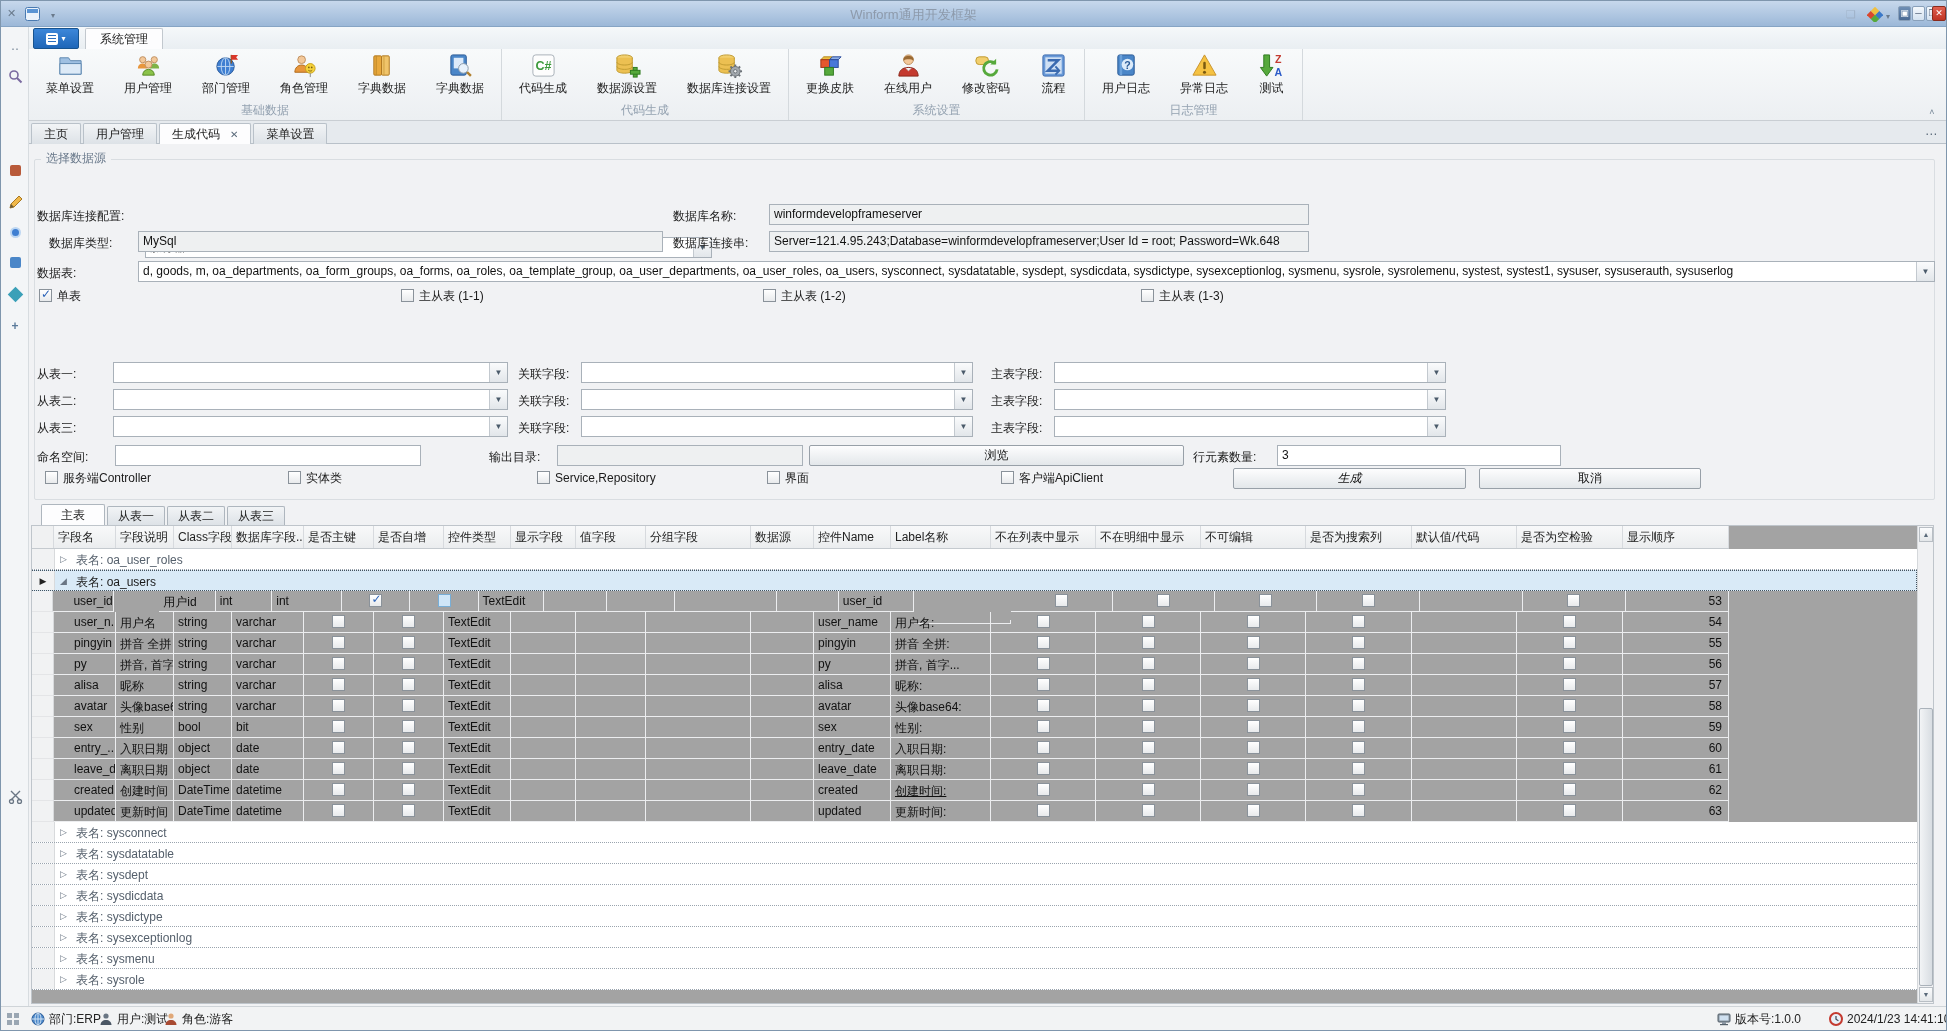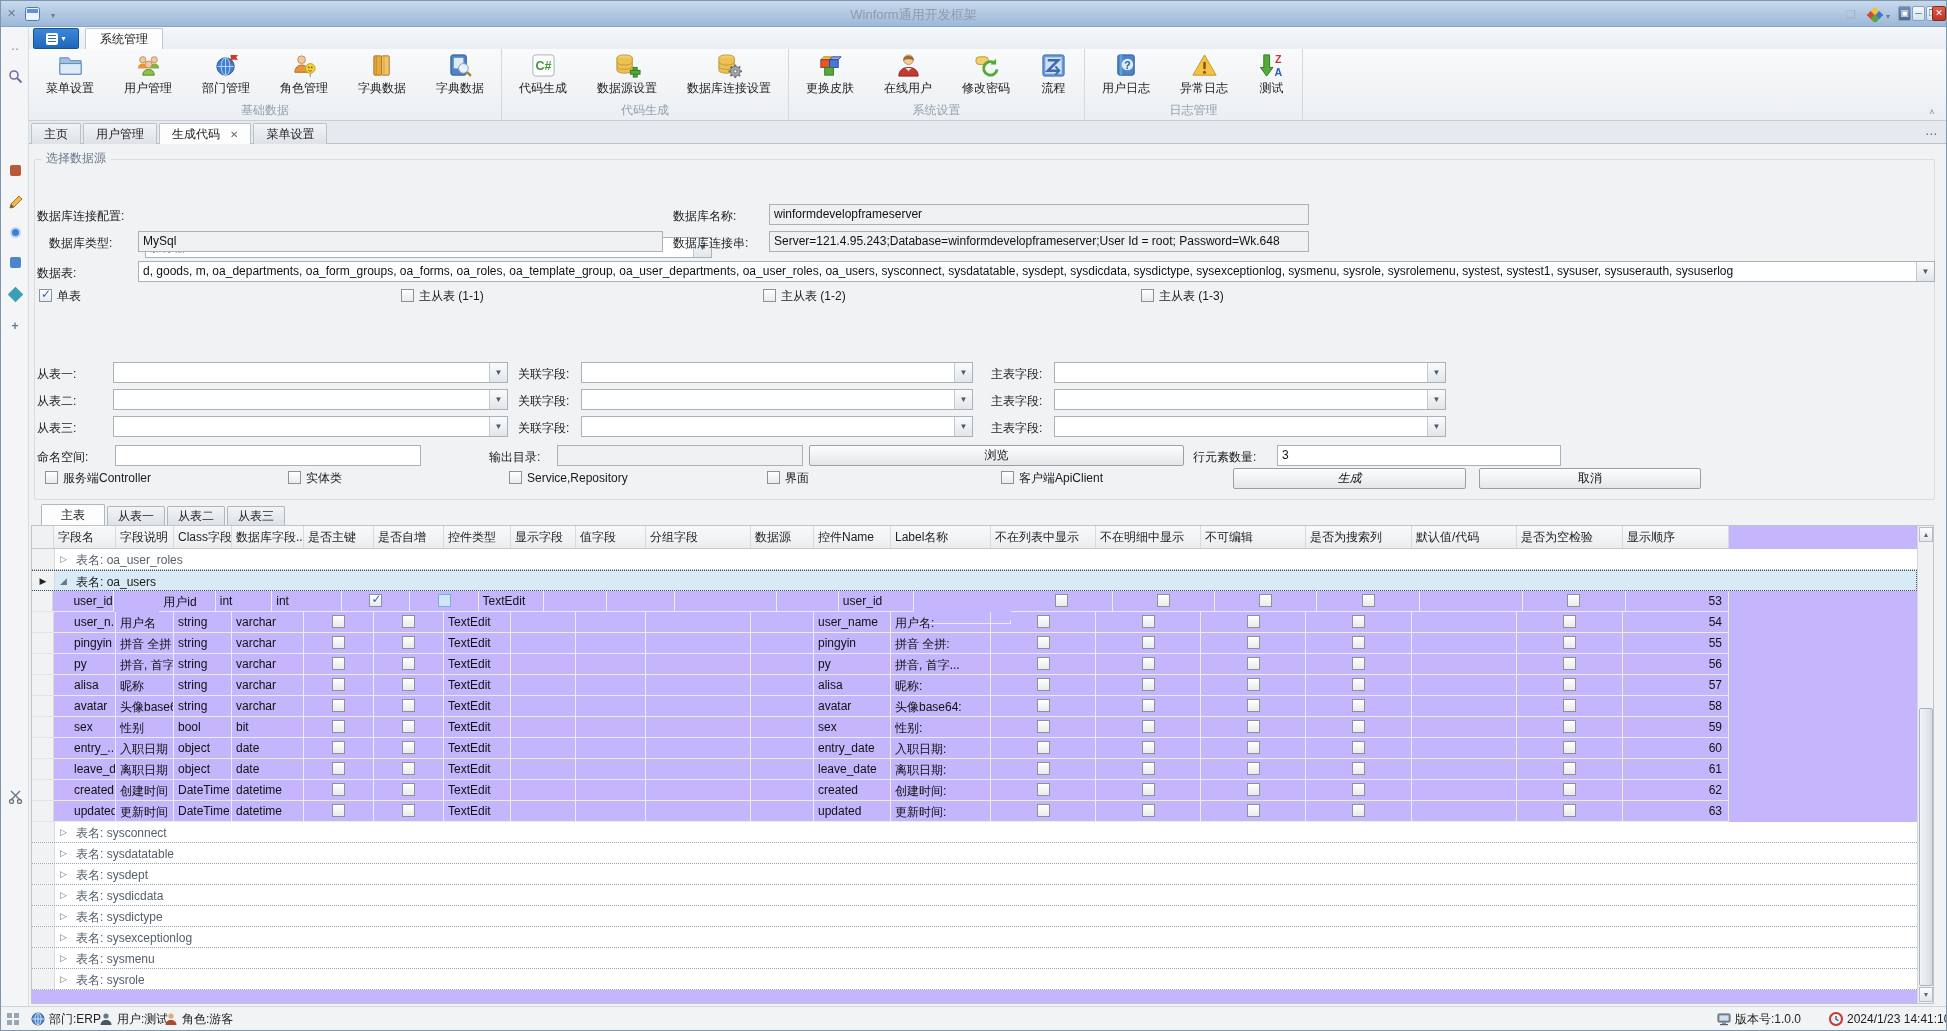--- a/index.html
+++ b/index.html
@@ -79,21 +79,21 @@
   .cb.focus{background:#cfe6f8;border-color:#78aed6;}
   .btn{position:absolute;background:linear-gradient(#fdfdfe,#e3e7ea);border:1px solid #98a0a8;border-radius:2px;
     box-sizing:border-box;text-align:center;line-height:19px;color:#111;cursor:default;}
 
   
   .gtab{position:absolute;box-sizing:border-box;background:linear-gradient(#f2f4f6,#dde2e7);
     border:1px solid #aeb6be;border-bottom:none;border-radius:2px 2px 0 0;text-align:center;color:#222;}
   .gtab.active{background:#fdfdfe;}
 
   
-  .grid{position:absolute;left:30px;top:524px;width:1903px;height:479px;background:#c4b5fd;
+  .grid{position:absolute;left:30px;top:524px;width:1903px;height:479px;background:#a3a3a3;
     border:1px solid #bfc5cb;box-sizing:border-box;overflow:hidden;}
   .ghead{position:absolute;left:0;top:0;height:22px;display:flex;
     background:linear-gradient(#f8f9fa,#ebedef);border-bottom:1px solid #c5cacf;}
   .ghc{box-sizing:border-box;border-right:1px solid #d7dade;padding:3px 0 0 4px;white-space:nowrap;
     overflow:hidden;color:#222;}
   .ghc.ind{background:#f0f1f2;}
   .grow{position:absolute;left:0;height:21px;display:flex;}
   .gc{box-sizing:border-box;border-right:1px solid #ecedef;border-bottom:1px solid #ecedef;
     padding:3px 0 0 4px;white-space:nowrap;overflow:hidden;color:#111;}
   .gc.ind{background:#f1f2f3;border-right:1px solid #d8dadc;border-bottom:1px solid #e4e5e7;padding:0;text-align:center;}
@@ -682,21 +682,21 @@
         <div class="gc" style="width: 58px;">DateTime</div>
         <div class="gc" style="width: 72px;">datetime</div>
         <div class="gc center" style="width: 70px;"><span class="cb"></span></div>
         <div class="gc center" style="width: 70px;"><span class="cb"></span></div>
         <div class="gc" style="width: 67px;">TextEdit</div>
         <div class="gc" style="width: 65px;"></div>
         <div class="gc" style="width: 70px;"></div>
         <div class="gc" style="width: 105px;"></div>
         <div class="gc" style="width: 63px;"></div>
         <div class="gc" style="width: 77px;">created</div>
-        <div class="gc" style="width: 100px;">创建时间:</div>
+        <div class="gc" style="width: 100px; text-decoration: underline;">创建时间:</div>
         <div class="gc center" style="width: 105px;"><span class="cb"></span></div>
         <div class="gc center" style="width: 105px;"><span class="cb"></span></div>
         <div class="gc center" style="width: 105px;"><span class="cb"></span></div>
         <div class="gc center" style="width: 106px;"><span class="cb"></span></div>
         <div class="gc" style="width: 105px;"></div>
         <div class="gc center" style="width: 106px;"><span class="cb"></span></div>
         <div class="gc num" style="width: 106px;">62</div>
       </div>
       <div class="grow" style="top: 275px; width: 1697px;">
         <div class="gc ind" style="width: 22px;"></div>
@@ -847,20 +847,20 @@
       <span class="val"></span>
       <span class="arrow">▼</span>
     </div>
     <span class="flabel" style="left: 990px; top: 419px;">主表字段:</span>
     <div class="combo" style="left: 1053px; top: 415px; width: 392px;">
       <span class="val"></span>
       <span class="arrow">▼</span>
     </div>
     <span class="checkitem" style="left: 44px; top: 470px;"><span class="cb"></span><span>服务端Controller</span></span>
     <span class="checkitem" style="left: 287px; top: 470px;"><span class="cb"></span><span>实体类</span></span>
-    <span class="checkitem" style="left: 508px; top: 470px;"><span class="cb"></span><span>Service,Repository</span></span>
+    <span class="checkitem" style="left: 536px; top: 470px;"><span class="cb"></span><span>Service,Repository</span></span>
     <span class="checkitem" style="left: 766px; top: 470px;"><span class="cb"></span><span>界面</span></span>
     <span class="checkitem" style="left: 1000px; top: 470px;"><span class="cb"></span><span>客户端ApiClient</span></span>
     <div class="gtab abs active" style="left: 40px; top: 503px; width: 64px; height: 21px; line-height: 21px;">主表</div>
     <div class="gtab abs" style="left: 106px; top: 505px; width: 58px; height: 19px; line-height: 19px;">从表一</div>
     <div class="gtab abs" style="left: 166px; top: 505px; width: 58px; height: 19px; line-height: 19px;">从表二</div>
     <div class="gtab abs" style="left: 226px; top: 505px; width: 58px; height: 19px; line-height: 19px;">从表三</div>
   </div>
 
 </body></html>

